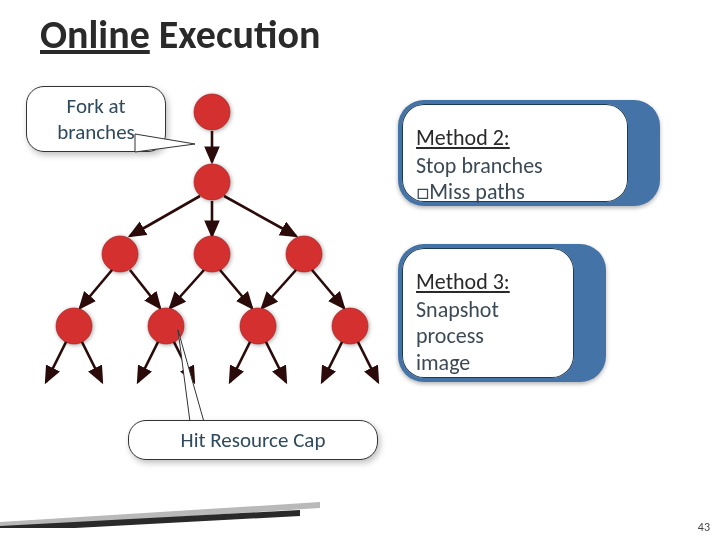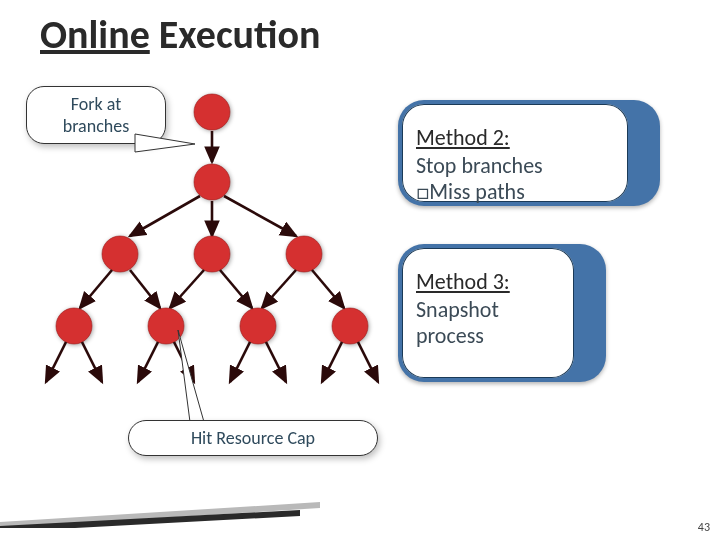--- a/index.html
+++ b/index.html
@@ -22,21 +22,21 @@
   }
   .title .underlined {
     text-decoration: underline;
   }
   .callout {
     position: absolute;
     border: 1px solid #333;
     border-radius: 18px;
     background: #fff;
     padding: 6px 14px;
-    font-size: 18px;
+    font-size: 21px;
     color: #2f4a5c;
     box-shadow: 2px 3px 6px rgba(0,0,0,0.25);
   }
   .callout.center { text-align: center; }
   .method-box {
     position: absolute;
     background: #4473a8;
     border-radius: 26px;
     box-shadow: 0 2px 4px rgba(0,0,0,0.3);
     color: #1b2a38;
@@ -167,20 +167,21 @@
       <div>□Miss paths</div>
     </div>
   </div>
 </div>
 
 <div class="method-box" style="left:398px; top:244px; width:208px; height:138px;">
   <div class="inner">
     <div class="method-title">Method 3:</div>
     <div class="method-body">
       <div>Snapshot process</div>
+      <div>image</div>
     </div>
   </div>
 </div>
 
 <svg style="position:absolute; left:164px; top:330px;" width="60" height="100">
   <polygon points="14,0 40,92 26,92" fill="#fff" stroke="#333" stroke-width="1"></polygon>
 </svg>
 <div class="callout" style="left:128px; top:420px; width:220px; text-align:center;">
   <span>Hit Resource Cap</span>
 </div>

